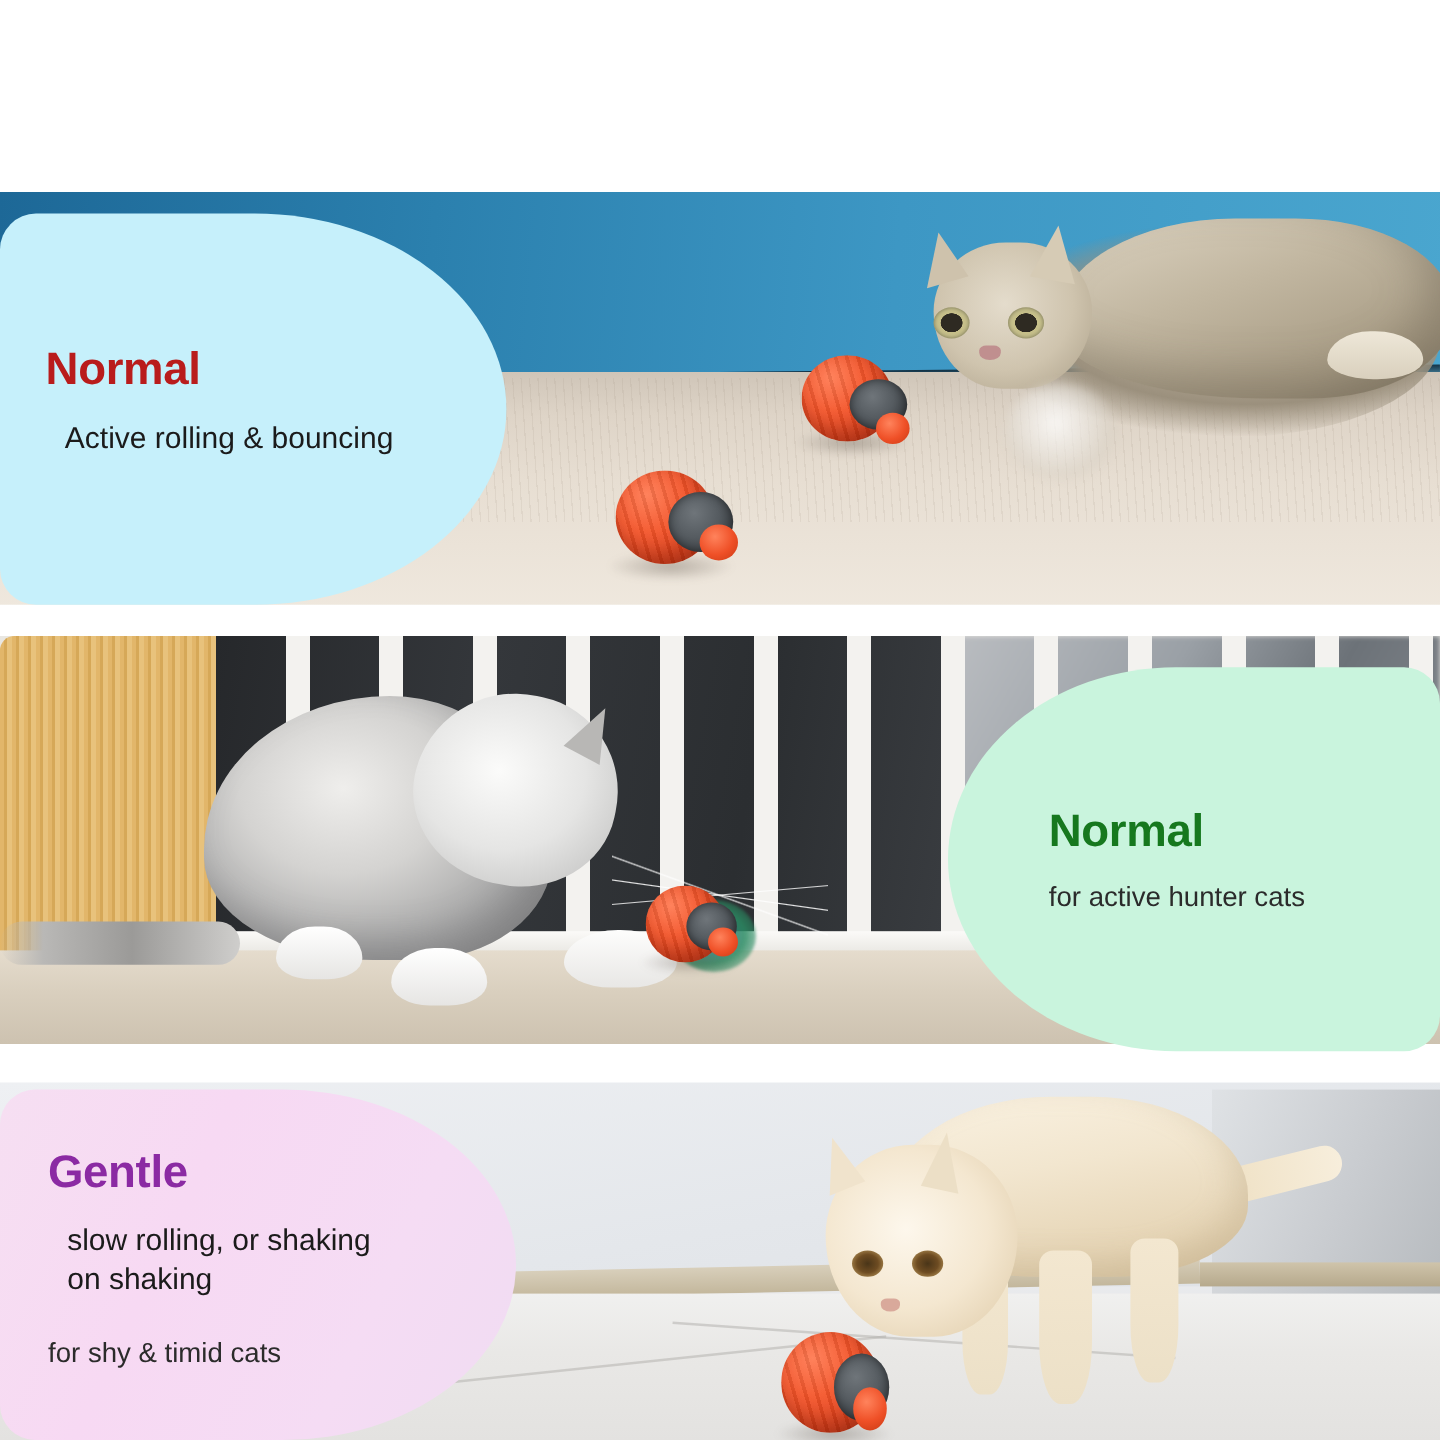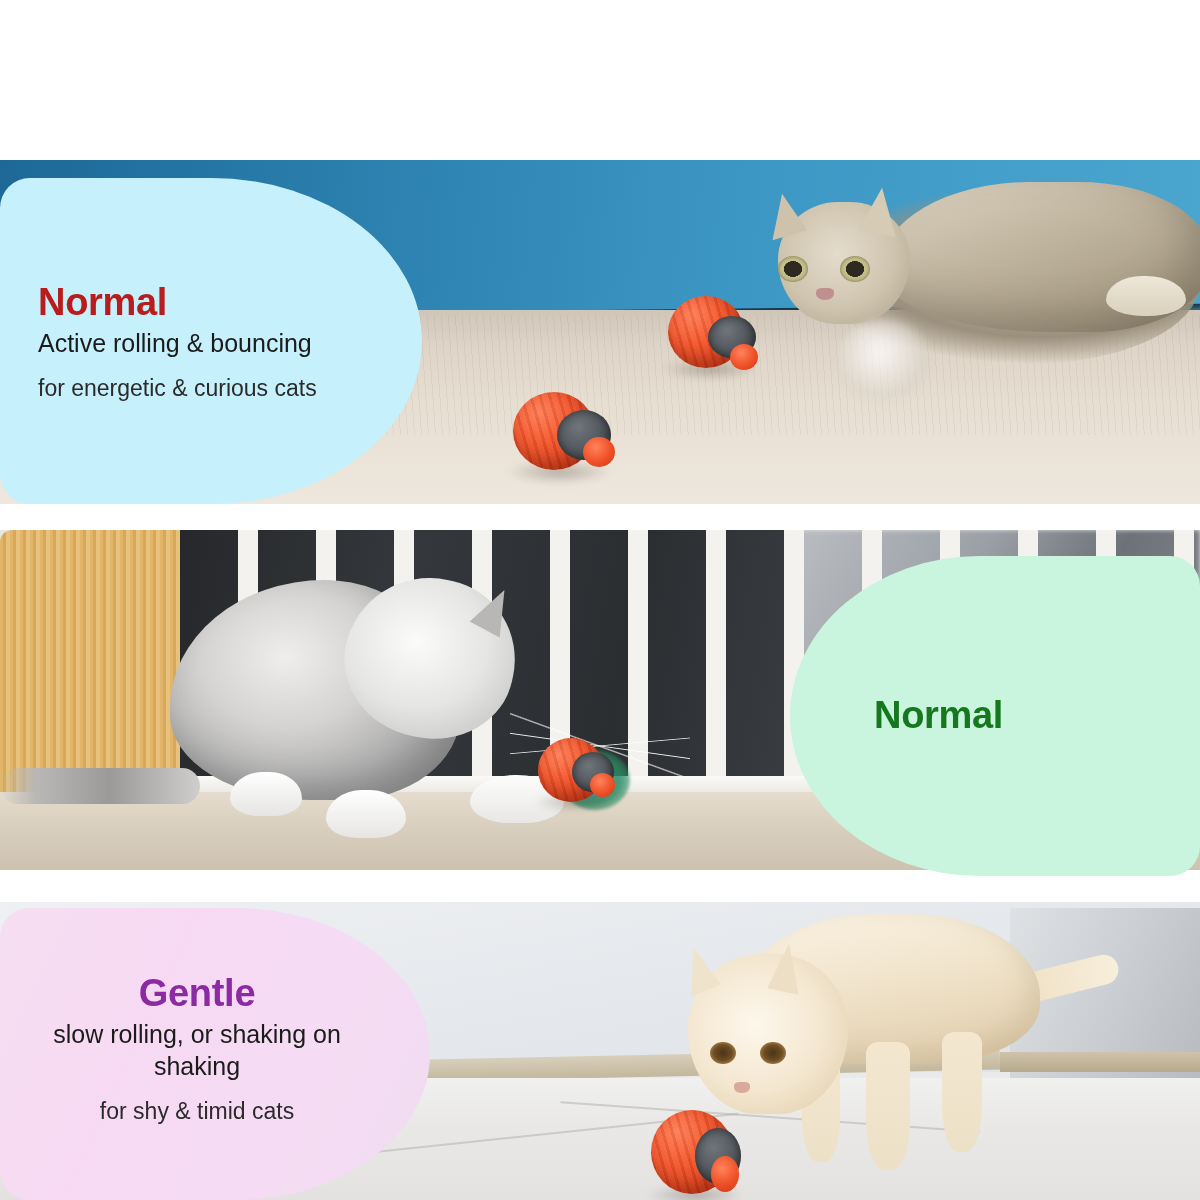--- a/index.html
+++ b/index.html
@@ -381,21 +381,21 @@
     font-size: 38px;
     font-weight: bold;
     line-height: 46px;
     margin: 0 0 2px 0;
     letter-spacing: -0.3px;
   }
   .mode-sub {
     font-size: 25px;
     line-height: 32px;
     color: #1b1b1b;
-    margin: 0;
+    margin: 16px;
     font-weight: 400;
   }
   .mode-note {
     font-size: 23px;
     line-height: 30px;
     color: #2b2b2b;
     margin: 14px 0 0 0;
     font-weight: 300;
   }
 
@@ -420,21 +420,20 @@
   #card-passive .mode-title { color: #16781e; }
   #card-passive .mode-sub { color: #0e3b14; }
 
   
   #card-gentle {
     left: 0; top: 908px;
     width: 430px; height: 292px;
     background: linear-gradient(115deg, #f6dff2 0%, #f7d9f3 35%, #f5dcf4 70%, #f0dcf2 100%);
     border-radius: 30px 200px 200px 30px / 30px 150px 150px 30px;
     padding: 0 76px 13px 40px;
-    text-align: center;
   }
   #card-gentle .mode-title { color: #8b2aa3; }
 </style>
 </head>
 <body>
 
 <div id="page">
 
 
   <div class="panel panel-1">
@@ -528,25 +527,25 @@
     <div class="shadow"></div>
     <div class="sphere"></div>
     <div class="wheel-outer">
       <div class="wheel-inner"></div>
     </div>
   </div>
 
   <div class="mode-card" id="card-normal">
     <div class="mode-title">Normal</div>
     <div class="mode-sub">Active rolling &amp; bouncing</div>
-    <div class="mode-note">for energetic &amp; curious cats</div>
   </div>
 
   <div class="mode-card" id="card-passive">
     <div class="mode-title">Normal</div>
+    <div class="mode-note">for active hunter cats</div>
   </div>
 
   <div class="mode-card" id="card-gentle">
     <div class="mode-title">Gentle</div>
     <div class="mode-sub">slow rolling, or shaking on shaking</div>
     <div class="mode-note">for shy &amp; timid cats</div>
   </div>
 
 </div>
 

